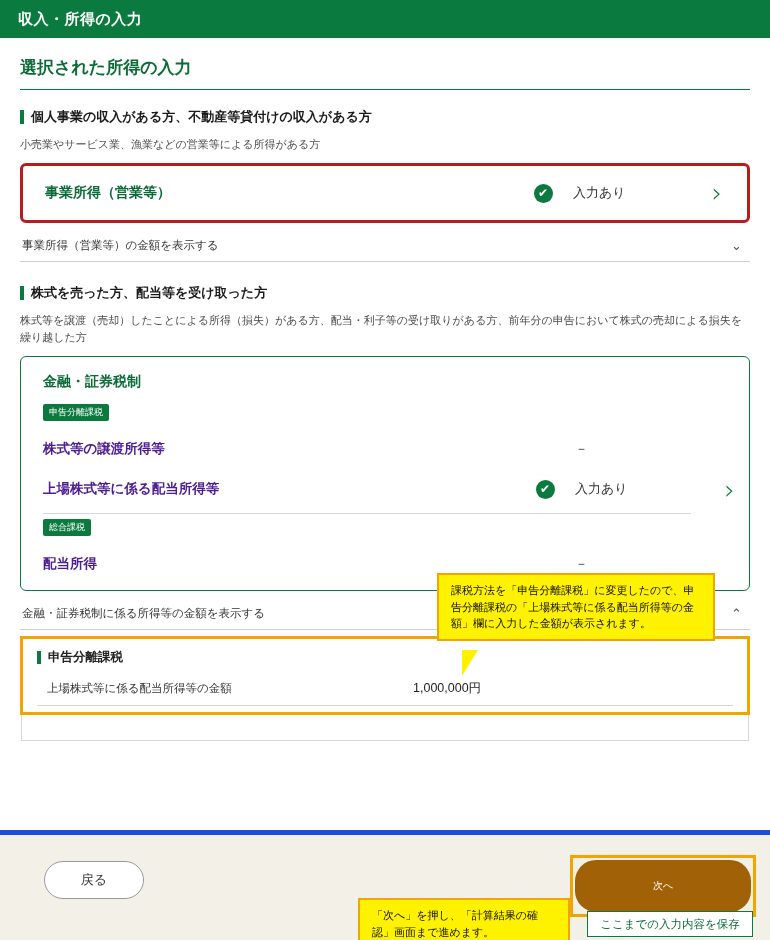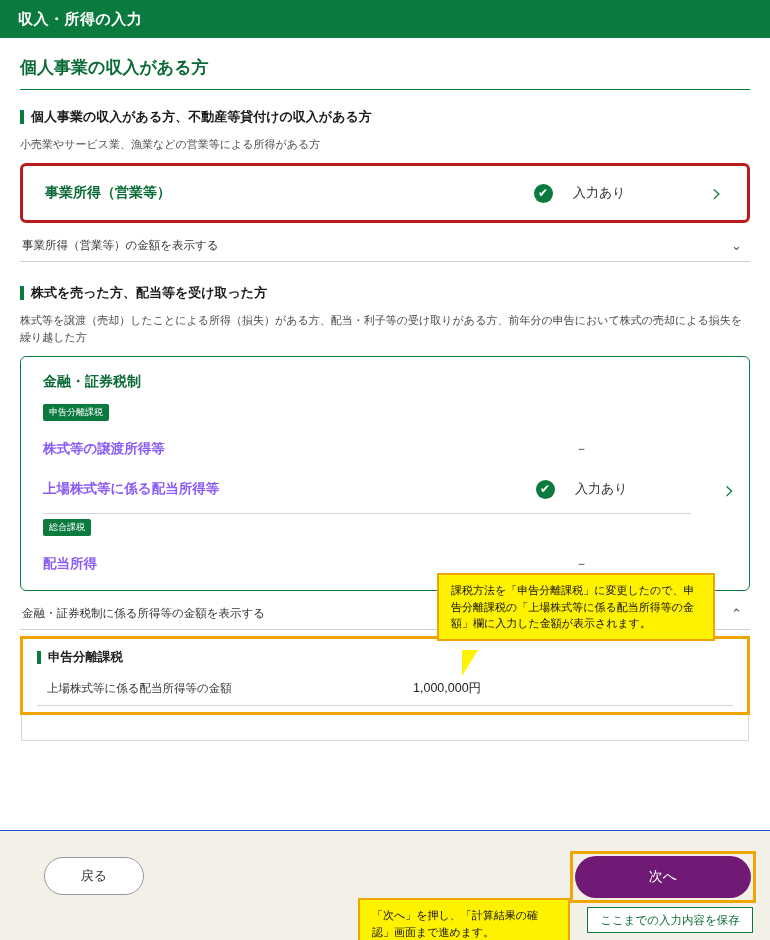--- a/index.html
+++ b/index.html
@@ -161,21 +161,21 @@
     margin-bottom: 8px;
   }
   .sec-row {
     display: flex;
     align-items: center;
     min-height: 40px;
   }
   .sec-row .name {
     font-size: 13.5px;
     font-weight: bold;
-    color: #8b5cf6;
+    color: #4c1d95;
     flex: 1;
   }
   .sec-sep {
     border-bottom: 1px solid #d6d6d6;
     margin: 4px 52px 4px 0;
   }
   .big-chev-wrap {
     position: absolute;
     right: 14px;
     top: 118px;
@@ -249,46 +249,46 @@
     z-index: 31;
   }
 
   
   .footer {
     position: absolute;
     left: 0; bottom: 0;
     width: 770px;
     height: 110px;
     background: #f3f1e7;
-    border-top: 1px solid #1d4ed8;
+    border-top: 5px solid #1d4ed8;
   }
   .btn-back {
     position: absolute;
     left: 44px; top: 26px;
     width: 100px; height: 38px;
     border: 1px solid #9a9a9a;
     border-radius: 19px;
     background: #ffffff;
     color: #333333;
     font-size: 13px;
     display: flex; align-items: center; justify-content: center;
     cursor: pointer;
   }
   .btn-next-wrap {
     position: absolute;
     left: 570px; top: 20px;
     border: 3px solid #f0a500;
     padding: 2px;
   }
   .btn-next {
-    width: 176px; height: 42px;
-    background: #701a75;
+    width: 176px; height: 52px;
+    background: #a16207;
     border-radius: 21px;
     color: #ffffff;
-    font-size: 14px;
+    font-size: 10px;
     display: flex; align-items: center; justify-content: center;
     cursor: pointer;
   }
   .btn-save {
     position: absolute;
     left: 587px; top: 76px;
     width: 166px; height: 26px;
     border: 1px solid #0b7a3e;
     background: #ffffff;
     color: #0b6b37;
@@ -299,21 +299,21 @@
 </style>
 </head>
 <body>
 
 <div class="app-header">
   <span class="title">収入・所得の入力</span>
 </div>
 
 <div class="page">
 
-  <div class="page-title">個人事業の収入がある方</div>
+  <div class="page-title">選択された所得の入力</div>
 
   <div class="section-head">
     <span class="bar"></span>
     <span>個人事業の収入がある方、不動産等貸付けの収入がある方</span>
   </div>
   <div class="section-desc">小売業やサービス業、漁業などの営業等による所得がある方</div>
 
   <div class="card">
     <div class="card-row">
       <span class="card-label">事業所得（営業等）</span>

